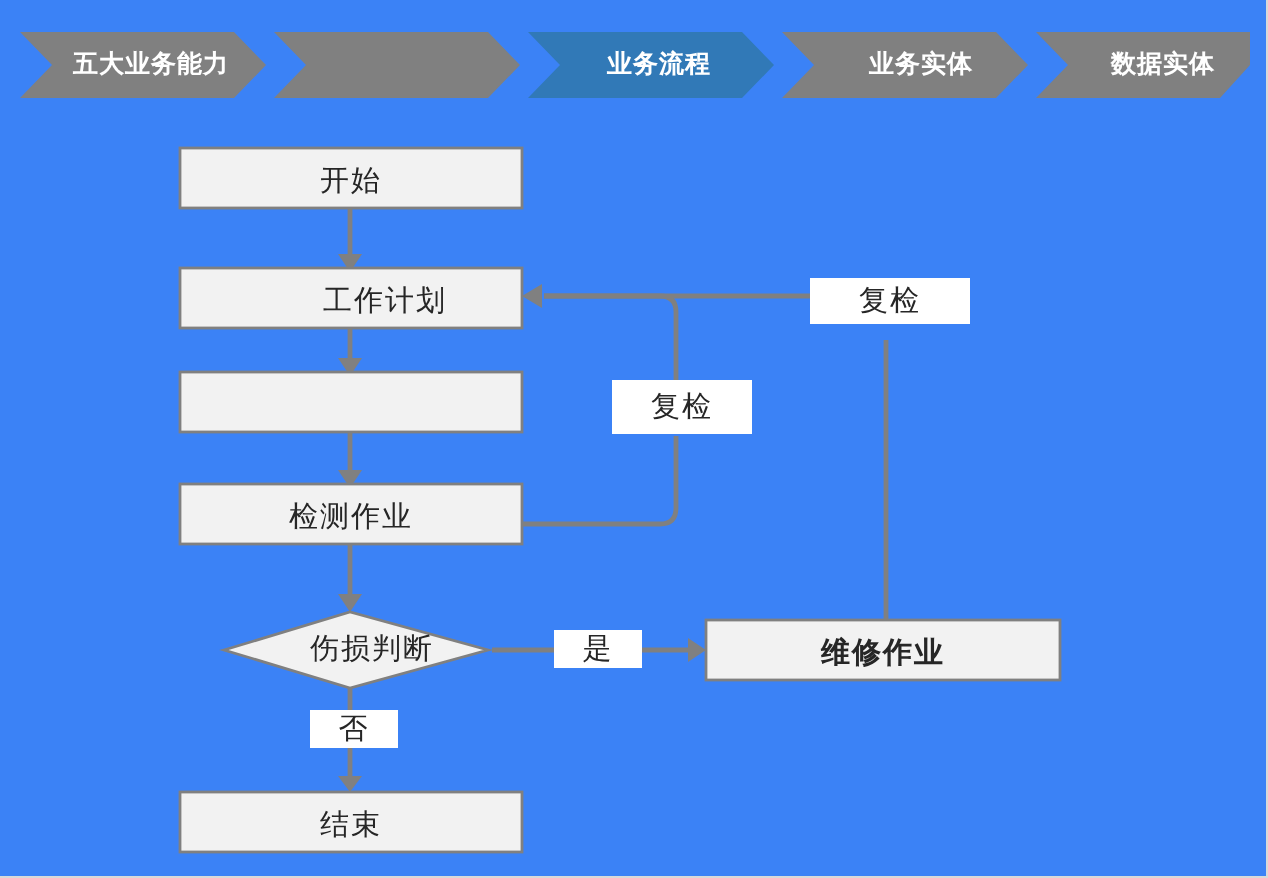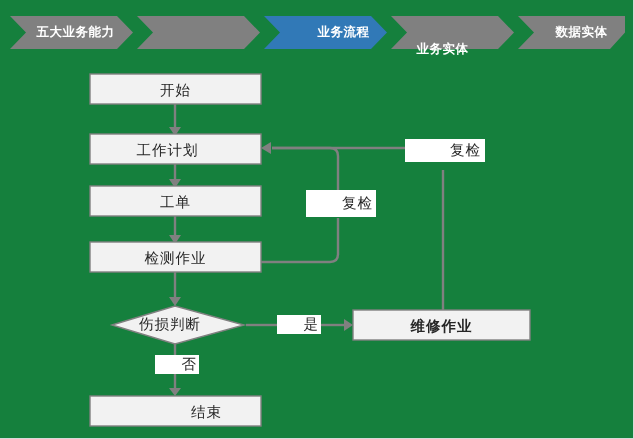--- a/index.html
+++ b/index.html
@@ -4,21 +4,21 @@
 <style>
   html, body {
     margin: 0;
     padding: 0;
     background: #ffffff;
   }
   #page {
     position: relative;
     width: 634px;
     height: 439px;
-    background: #15803d;
+    background: #3b82f6;
     border-right: 1px solid #d9d9d9;
     border-bottom: 1px solid #d9d9d9;
     box-sizing: border-box;
     overflow: hidden;
     font-family: "Liberation Sans", "DejaVu Sans", sans-serif;
   }
 
   
   #breadcrumb {
     position: absolute;
@@ -56,21 +56,21 @@
     position: absolute;
     text-align: center;
     font-size: 14.5px;
     color: #262626;
     white-space: nowrap;
     letter-spacing: 1px;
     pointer-events: none;
   }
   .edge-text {
     position: absolute;
-    text-align: right;
+    text-align: center;
     font-size: 14.5px;
     color: #262626;
     white-space: nowrap;
     letter-spacing: 1px;
     background: #ffffff;
     pointer-events: none;
   }
 </style>
 </head>
 <body>
@@ -91,22 +91,22 @@
       </g>
       <g>
         <path d="M381,0 L488,0 L504,16.5 L488,33 L381,33 L397,16.5 Z" fill="#808080"></path>
       </g>
       <g>
         <path d="M508,0 L615,0 L615,16.5 L600,33 L508,33 L524,16.5 Z" fill="#808080"></path>
       </g>
     </svg>
 
     <div class="chev-label" style="left:8px;  width:115px;">五大业务能力</div>
-    <div class="chev-label" style="left:276px;width:115px;text-align:center;">业务流程</div>
-    <div class="chev-label" style="left:375px;width:115px;margin-top:17px;">业务实体</div>
+    <div class="chev-label" style="left:262px;width:115px;text-align:center;">业务流程</div>
+    <div class="chev-label" style="left:393px;width:115px;">业务实体</div>
     <div class="chev-label" style="left:514px;width:115px;">数据实体</div>
   </div>
 
   <div id="flow">
     <svg width="634" height="439" viewBox="0 0 634 439" xmlns="http://www.w3.org/2000/svg">
       <defs>
         <marker id="arrowDown" markerWidth="10" markerHeight="10" refX="5" refY="8" orient="auto" markerUnits="userSpaceOnUse">
           <path d="M1,1 L9,1 L5,8 Z" fill="#808080"></path>
         </marker>
         <marker id="arrowLeftHead" markerWidth="12" markerHeight="12" refX="10" refY="6" orient="auto" markerUnits="userSpaceOnUse">
@@ -151,26 +151,25 @@
         <rect x="90" y="134" width="171" height="30" fill="#F2F2F2" stroke="#808080" stroke-width="1.4"></rect>
         <rect x="90" y="186" width="171" height="30" fill="#F2F2F2" stroke="#808080" stroke-width="1.4"></rect>
         <rect x="90" y="242" width="171" height="30" fill="#F2F2F2" stroke="#808080" stroke-width="1.4"></rect>
         <polygon points="112,325 175,306 244,325 175,344" fill="#F2F2F2" stroke="#808080" stroke-width="1.4"></polygon>
         <rect x="353" y="310" width="177" height="30" fill="#F2F2F2" stroke="#808080" stroke-width="1.4"></rect>
         <rect x="90" y="396" width="171" height="30" fill="#F2F2F2" stroke="#808080" stroke-width="1.4"></rect>
       </g>
     </svg>
 
     <div class="node-text" style="left:90px;  top:81px;  width:171px;">开始</div>
-    <div class="node-text" style="left:82px;  top:141px; width:171px;">工作计划</div>
-    <div class="node-text" style="left:90px;  top:193px; width:171px;">工单</div>
+    <div class="node-text" style="left:107px;  top:141px; width:171px;">工作计划</div>
     <div class="node-text" style="left:90px;  top:249px; width:171px;">检测作业</div>
-    <div class="node-text" style="left:104px; top:315px; width:132px;">伤损判断</div>
+    <div class="node-text" style="left:120px; top:315px; width:132px;">伤损判断</div>
     <div class="node-text" style="left:353px; top:317px; width:177px;font-weight:bold;">维修作业</div>
-    <div class="node-text" style="left:90px;  top:403px; width:171px;padding-left:31px;">结束</div>
+    <div class="node-text" style="left:90px;  top:403px; width:171px;">结束</div>
 
     <div class="edge-text" style="left:405px; top:139px; width:72px; padding:2px 4px;">复检</div>
     <div class="edge-text" style="left:306px; top:190px; width:64px; padding:4px 3px;">复检</div>
     <div class="edge-text" style="left:277px; top:315px; width:40px; padding:0 2px;">是</div>
     <div class="edge-text" style="left:155px; top:355px; width:40px; padding:0 2px;">否</div>
   </div>
 
 </div>
 
 </body></html>

